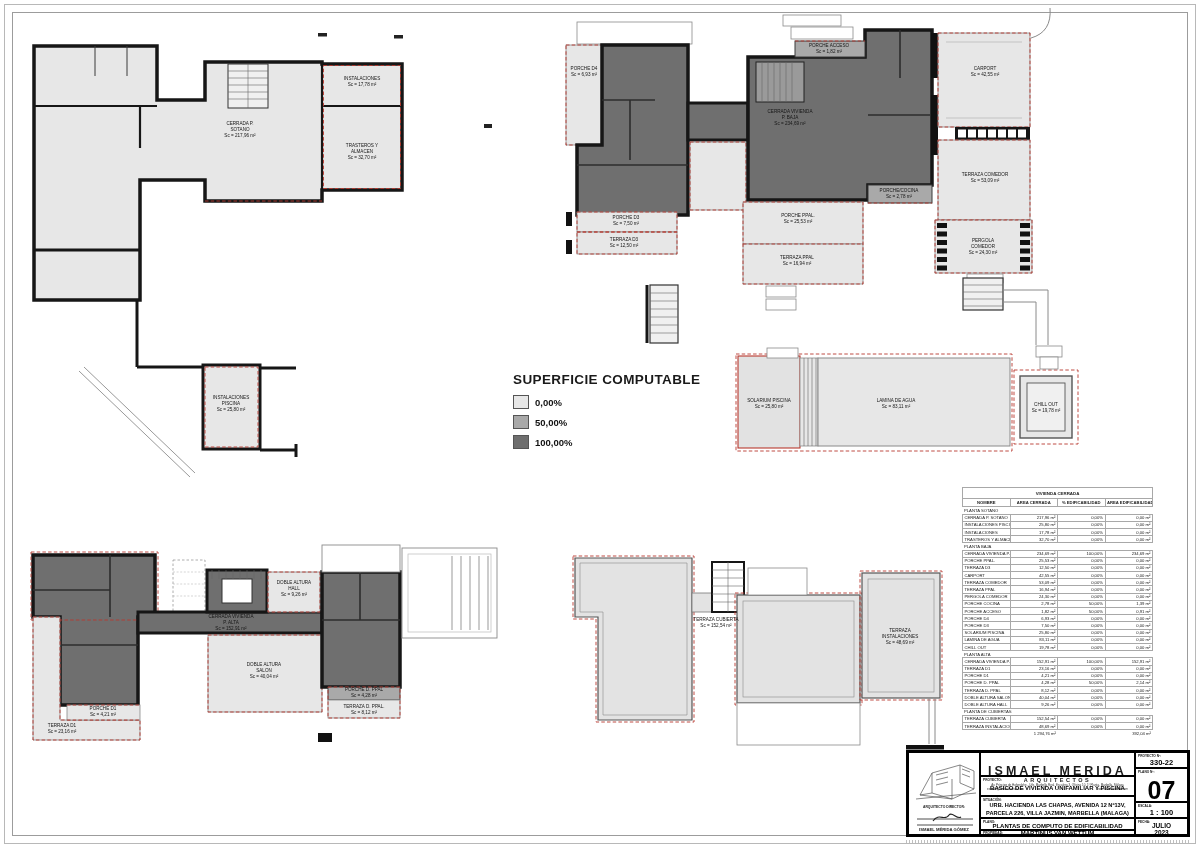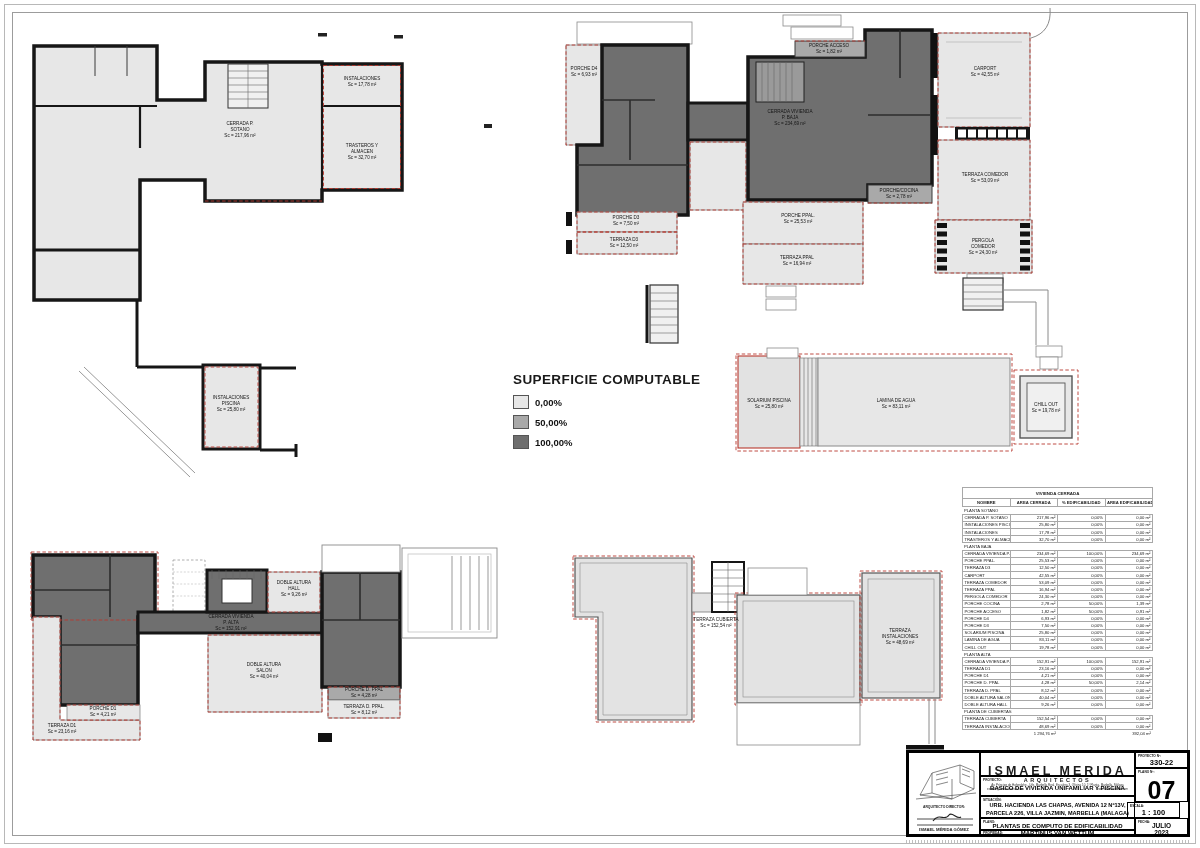--- a/index.html
+++ b/index.html
@@ -656,21 +656,21 @@
     </div>
 
     <div class="cell" style="left:227px;top:0;width:53px;height:16px">
       <span class="lbl">PROYECTO Nº:</span>
       <div class="val" style="top:5px;font-size:7.5px">330-22</div>
     </div>
     <div class="cell" style="left:227px;top:16px;width:53px;height:34px">
       <span class="lbl">PLANO Nº:</span>
       <div class="val" style="top:7px;font-size:25px">07</div>
     </div>
-    <div class="cell" style="left:219px;top:50px;width:53px;height:16px">
+    <div class="cell" style="left:227px;top:50px;width:53px;height:16px">
       <span class="lbl">ESCALA:</span>
       <div class="val" style="top:5px;font-size:7.5px">1 : 100</div>
     </div>
     <div class="cell" style="left:227px;top:66px;width:53px;height:17px">
       <span class="lbl">FECHA:</span>
       <div class="val" style="top:3px;font-size:6.5px">JULIO</div>
       <div class="val" style="top:10px;font-size:6.5px">2023</div>
     </div>
   </div>
   <div id="disclaimer"></div>

